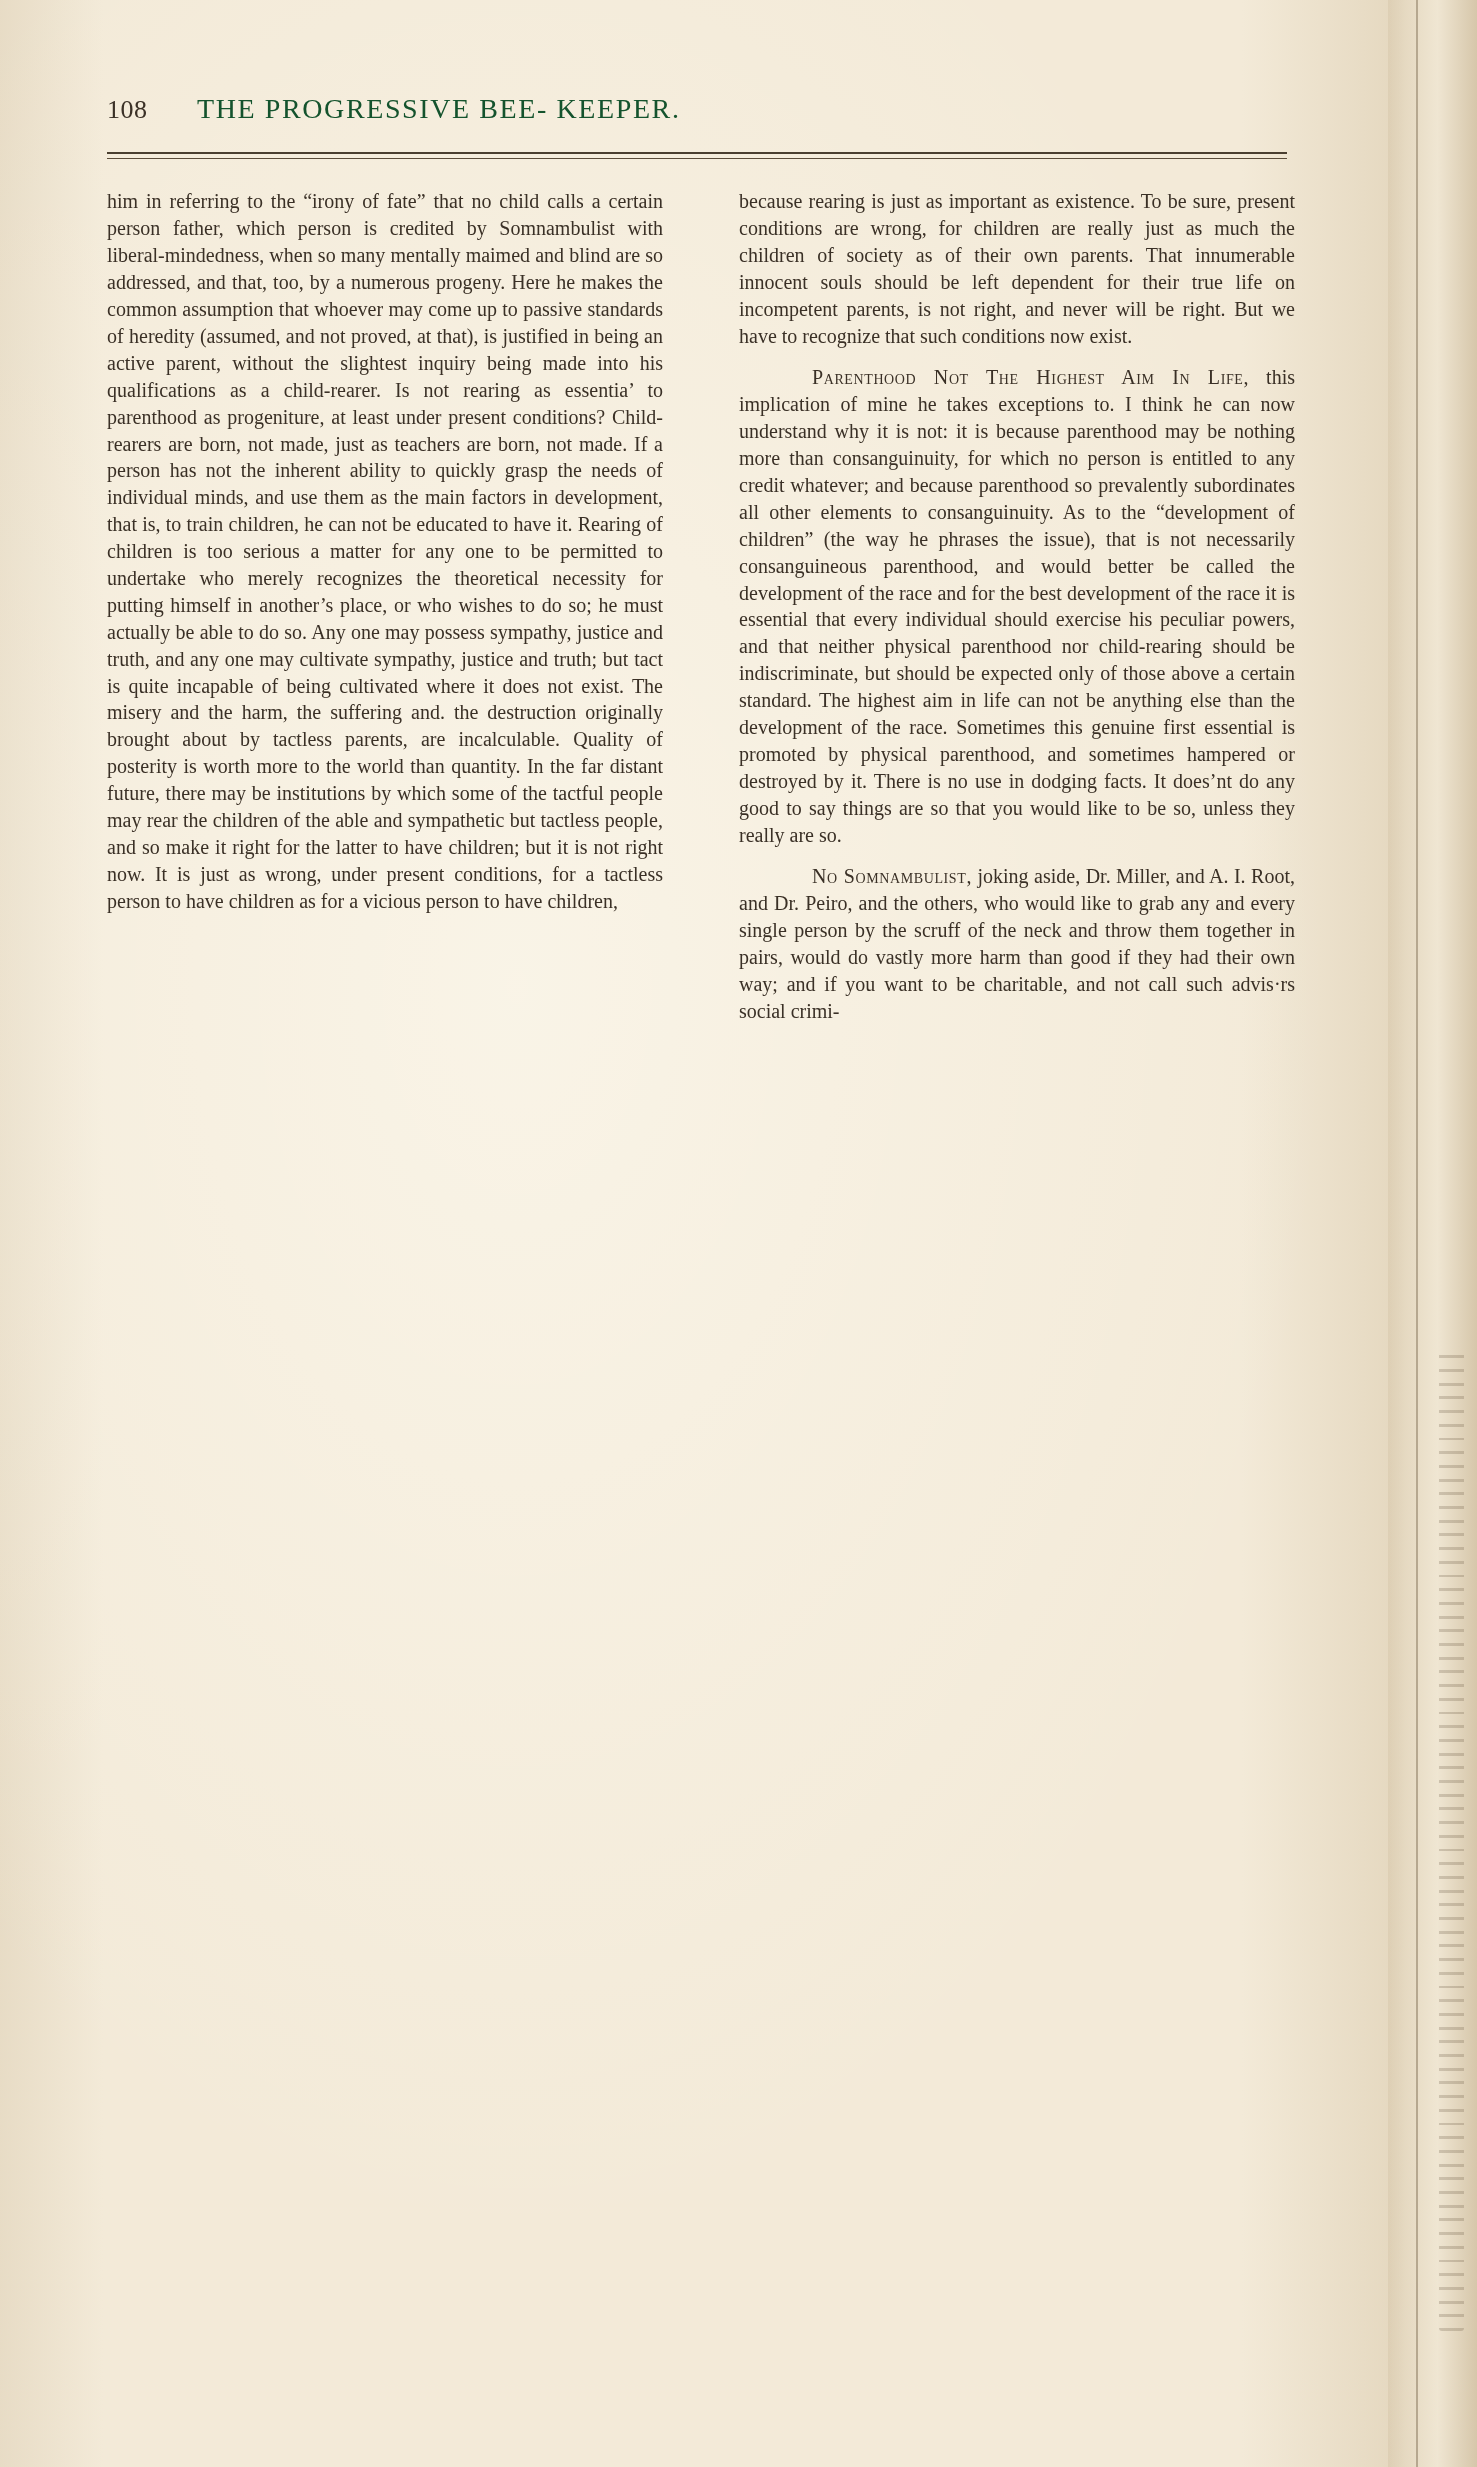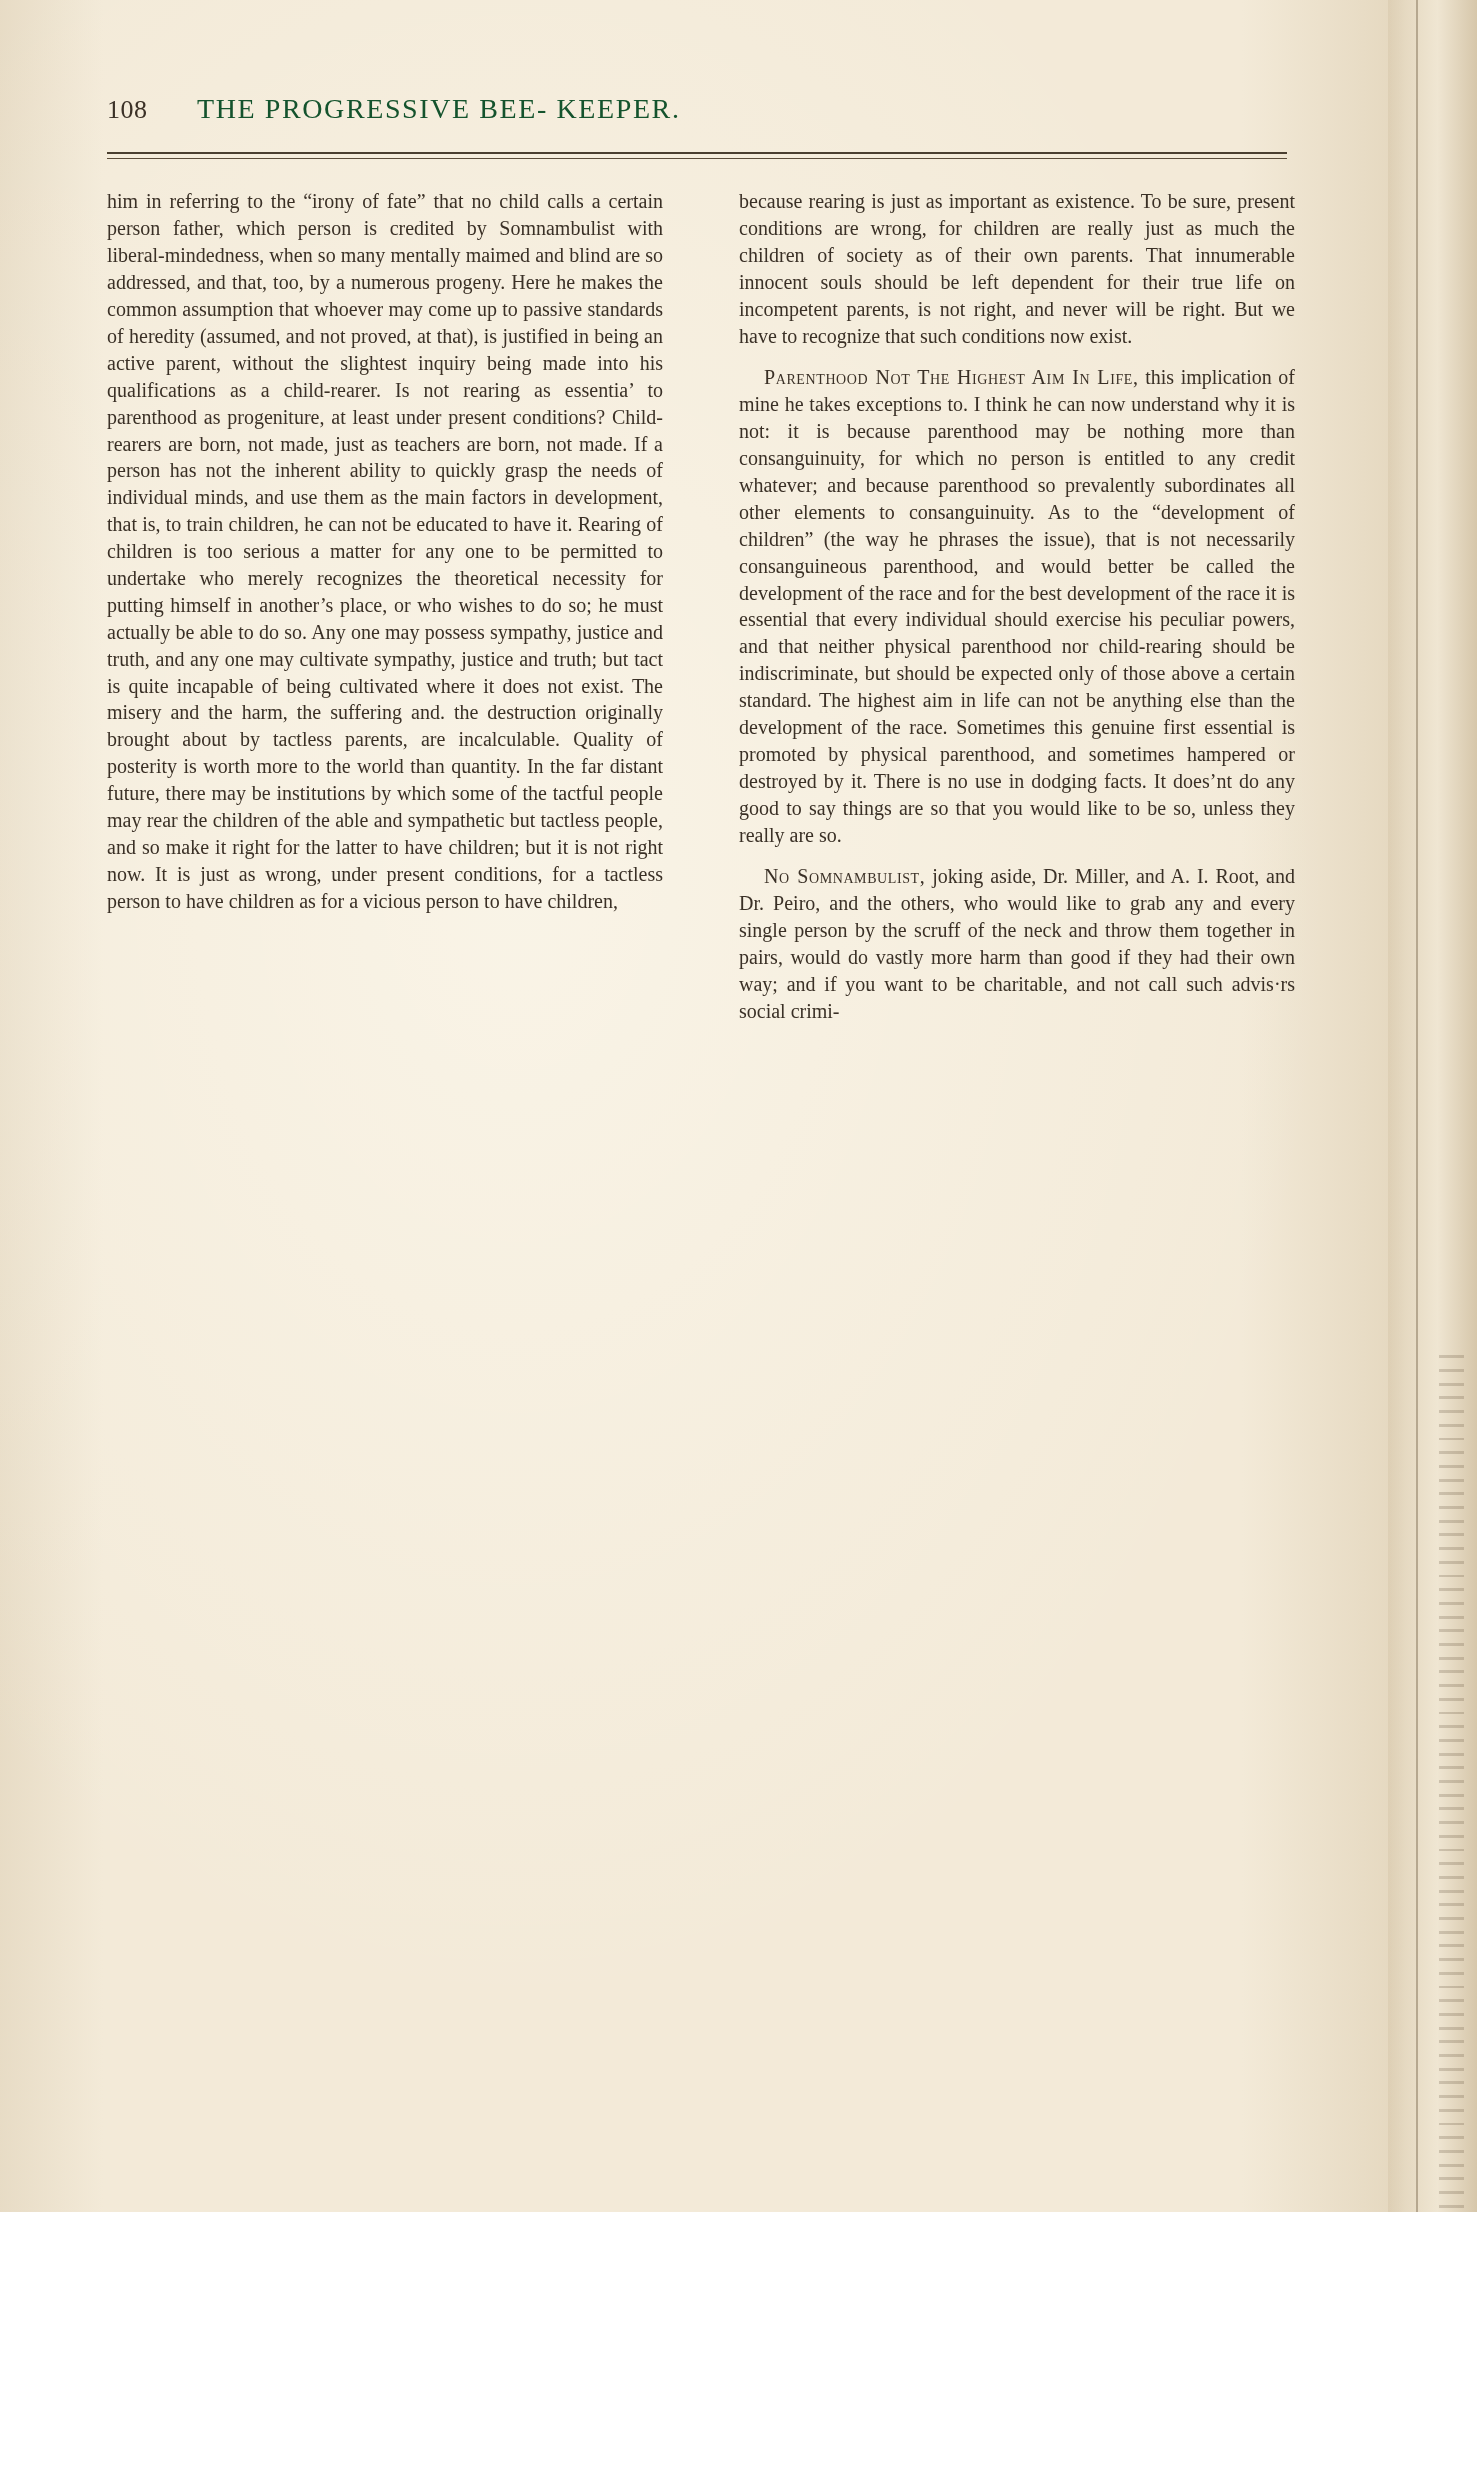--- a/index.html
+++ b/index.html
@@ -3,21 +3,21 @@
 <meta charset="utf-8">
 <style>
   html, body {
     margin: 0;
     padding: 0;
     background: #ffffff;
   }
   .page {
     position: relative;
     width: 1478px;
-    height: 2212px;
+    height: 2467px;
     background: #f3ead8;
     overflow: hidden;
     font-family: "Liberation Serif", serif;
     color: #3a3026;
   }
   
   .paper-tone {
     position: absolute;
     inset: 0;
     background:
@@ -113,20 +113,21 @@
   .col p {
     margin: 0 0 0 0;
     text-indent: 0;
   }
   .col p + p { margin-top: 14.6px; }
   .col p.indent { text-indent: 25px; }
 
   .smallcaps {
     font-variant: small-caps;
     letter-spacing: 0.6px;
+    margin-left: 48px;
   }
 
   
   .col p { text-rendering: optimizeLegibility; }
 </style>
 </head>
 <body>
 
 <div class="page">
   <div class="paper-tone"></div>

